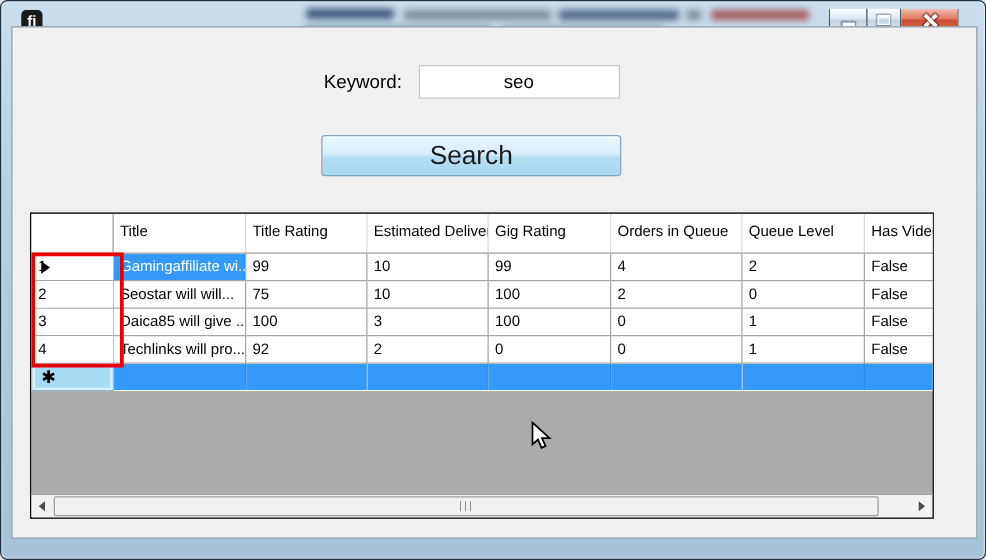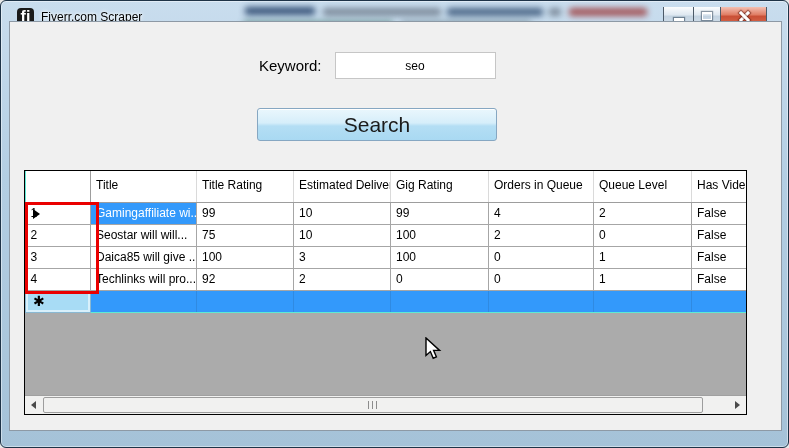--- a/index.html
+++ b/index.html
@@ -21,21 +21,21 @@
   .b2 { left:82px; top:6px; width:118px; background:#6b7888; }
   .b3 { left:206px;top:6px; width:96px;  background:#2d4a6e; }
   .b4 { left:308px;top:6px; width:12px;  background:#6b7888; }
   .b5 { left:328px;top:6px; width:78px;  background:#9a3434; }
   .b6 { left:2px;  top:19px; width:150px; background:#55857d; height:7px; }
   .b7 { left:160px;top:19px; width:130px; background:#78909c; height:7px; }
 
   .titlebar { position:absolute; left:0; top:0; width:100%; height:30px; }
   .title-left { position:absolute; left:16px; top:7px; display:flex; align-items:center; gap:7px; }
   .app-icon { width:17px; height:17px; background:#1a1a1a; border-radius:4px; color:#fff;
-              font-size:16px; font-weight:bold; display:flex; align-items:center; justify-content:center; }
+              font-size:12px; font-weight:bold; display:flex; align-items:center; justify-content:center; }
   .win-title { font-size:12px; color:#000; text-shadow:0 0 3px #fff, 0 0 5px #fff; }
 
   .win-buttons { position:absolute; right:21px; top:6px; display:flex; }
   .winbtn { height:19px; border:1px solid #4c5a68; border-top:none; display:flex; align-items:center; justify-content:center;
             background:linear-gradient(180deg,#fbfcfd 0%,#dde7f0 45%,#c3d3e1 50%,#d3e0ec 100%); }
   .winbtn.min  { width:30px; border-radius:0 0 0 4px; border-right:none; }
   .winbtn.max  { width:28px; }
   .winbtn.close{ width:46px; border-radius:0 0 4px 0; border-left:none;
             background:linear-gradient(180deg,#f3c0b2 0%,#df7a61 45%,#c94f35 50%,#d6684c 100%); }
   .g-min { width:10px; height:3px; background:#fff; box-shadow:0 0 1px 1px rgba(40,60,80,.55); margin-top:6px; }
@@ -46,32 +46,32 @@
   .g-close::before { transform:rotate(45deg); }
   .g-close::after  { transform:rotate(-45deg); }
 
   
   .client { position:absolute; left:8px; top:20px; width:773px; height:410px;
             background:#f0f0f0; border:1px solid #8d99a5; }
 
   .keyword-row { position:absolute; left:249px; top:30px; display:flex; align-items:center; }
   .keyword-label { font-size:15px; color:#000; margin-right:13px; }
   .keyword-input { width:161px; height:27px; border:1px solid #c6c6c6; background:#fff;
-                   font-family:"Liberation Sans",sans-serif; font-size:12px; text-align:center; color:#000; outline:none; }
+                   font-family:"Liberation Sans",sans-serif; font-size:15px; text-align:center; color:#000; outline:none; }
 
   .search-btn { position:absolute; left:247px; top:86px; width:240px; height:33px;
                 border:1px solid #86a7c2; border-radius:3px; cursor:default;
                 background:linear-gradient(180deg,#eaf7fd 0%,#d6eefa 45%,#b4def4 55%,#a9d9f2 100%);
                 box-shadow:inset 0 1px 0 #fff;
                 font-family:"Liberation Sans",sans-serif; font-size:21px; color:#1b1b1b; }
 
   
   .grid { position:absolute; left:14px; top:148px; width:723px; height:245px;
           border:1px solid #000; background:#ababab; display:flex; flex-direction:column; overflow:hidden; }
-  table.dg { border-collapse:collapse; table-layout:fixed; width:722px; background:#5eead4; }
+  table.dg { border-collapse:collapse; table-layout:fixed; width:722px; background:#ffffff; }
   table.dg th, table.dg td { font-size:12px; font-weight:normal; text-align:left; padding:0 0 0 5px;
           overflow:hidden; white-space:nowrap; color:#000; }
   tr.hdr th { height:31px; background:#fff; border-right:1px solid #dadada; border-bottom:1px solid #9d9d9d; line-height:1.15; }
   tr.hdr th.corner { border-right:1px solid #9d9d9d; }
   tr.r td { height:22px; background:#fff; border-right:1px solid #a6a6a6; border-bottom:1px solid #a6a6a6; }
   td.rh { text-align:center; padding:0; position:relative; }
   td.rh .num { font-size:12px; }
   .cur-arrow { position:absolute; left:7px; top:6px; width:0; height:0;
                border-left:7px solid #000; border-top:5px solid transparent; border-bottom:5px solid transparent; }
   td.sel { background:#3399fb !important; color:#fff !important; }
@@ -109,21 +109,20 @@
       <span class="b b3"></span>
     <span class="b b4"></span>
       <span class="b b5"></span>
       <span class="b b6"></span>
       <span class="b b7"></span>
   </div>
 
   <div class="titlebar">
     <div class="title-left">
       <span class="app-icon">fi</span>
-      <span class="win-title">Fiverr.com Scraper</span>
     </div>
     <div class="win-buttons">
       <div class="winbtn min">
           <span class="g-min"></span>
         </div>
       <div class="winbtn max">
           <span class="g-max"></span>
         </div>
       <div class="winbtn close">
           <span class="g-close"></span>

